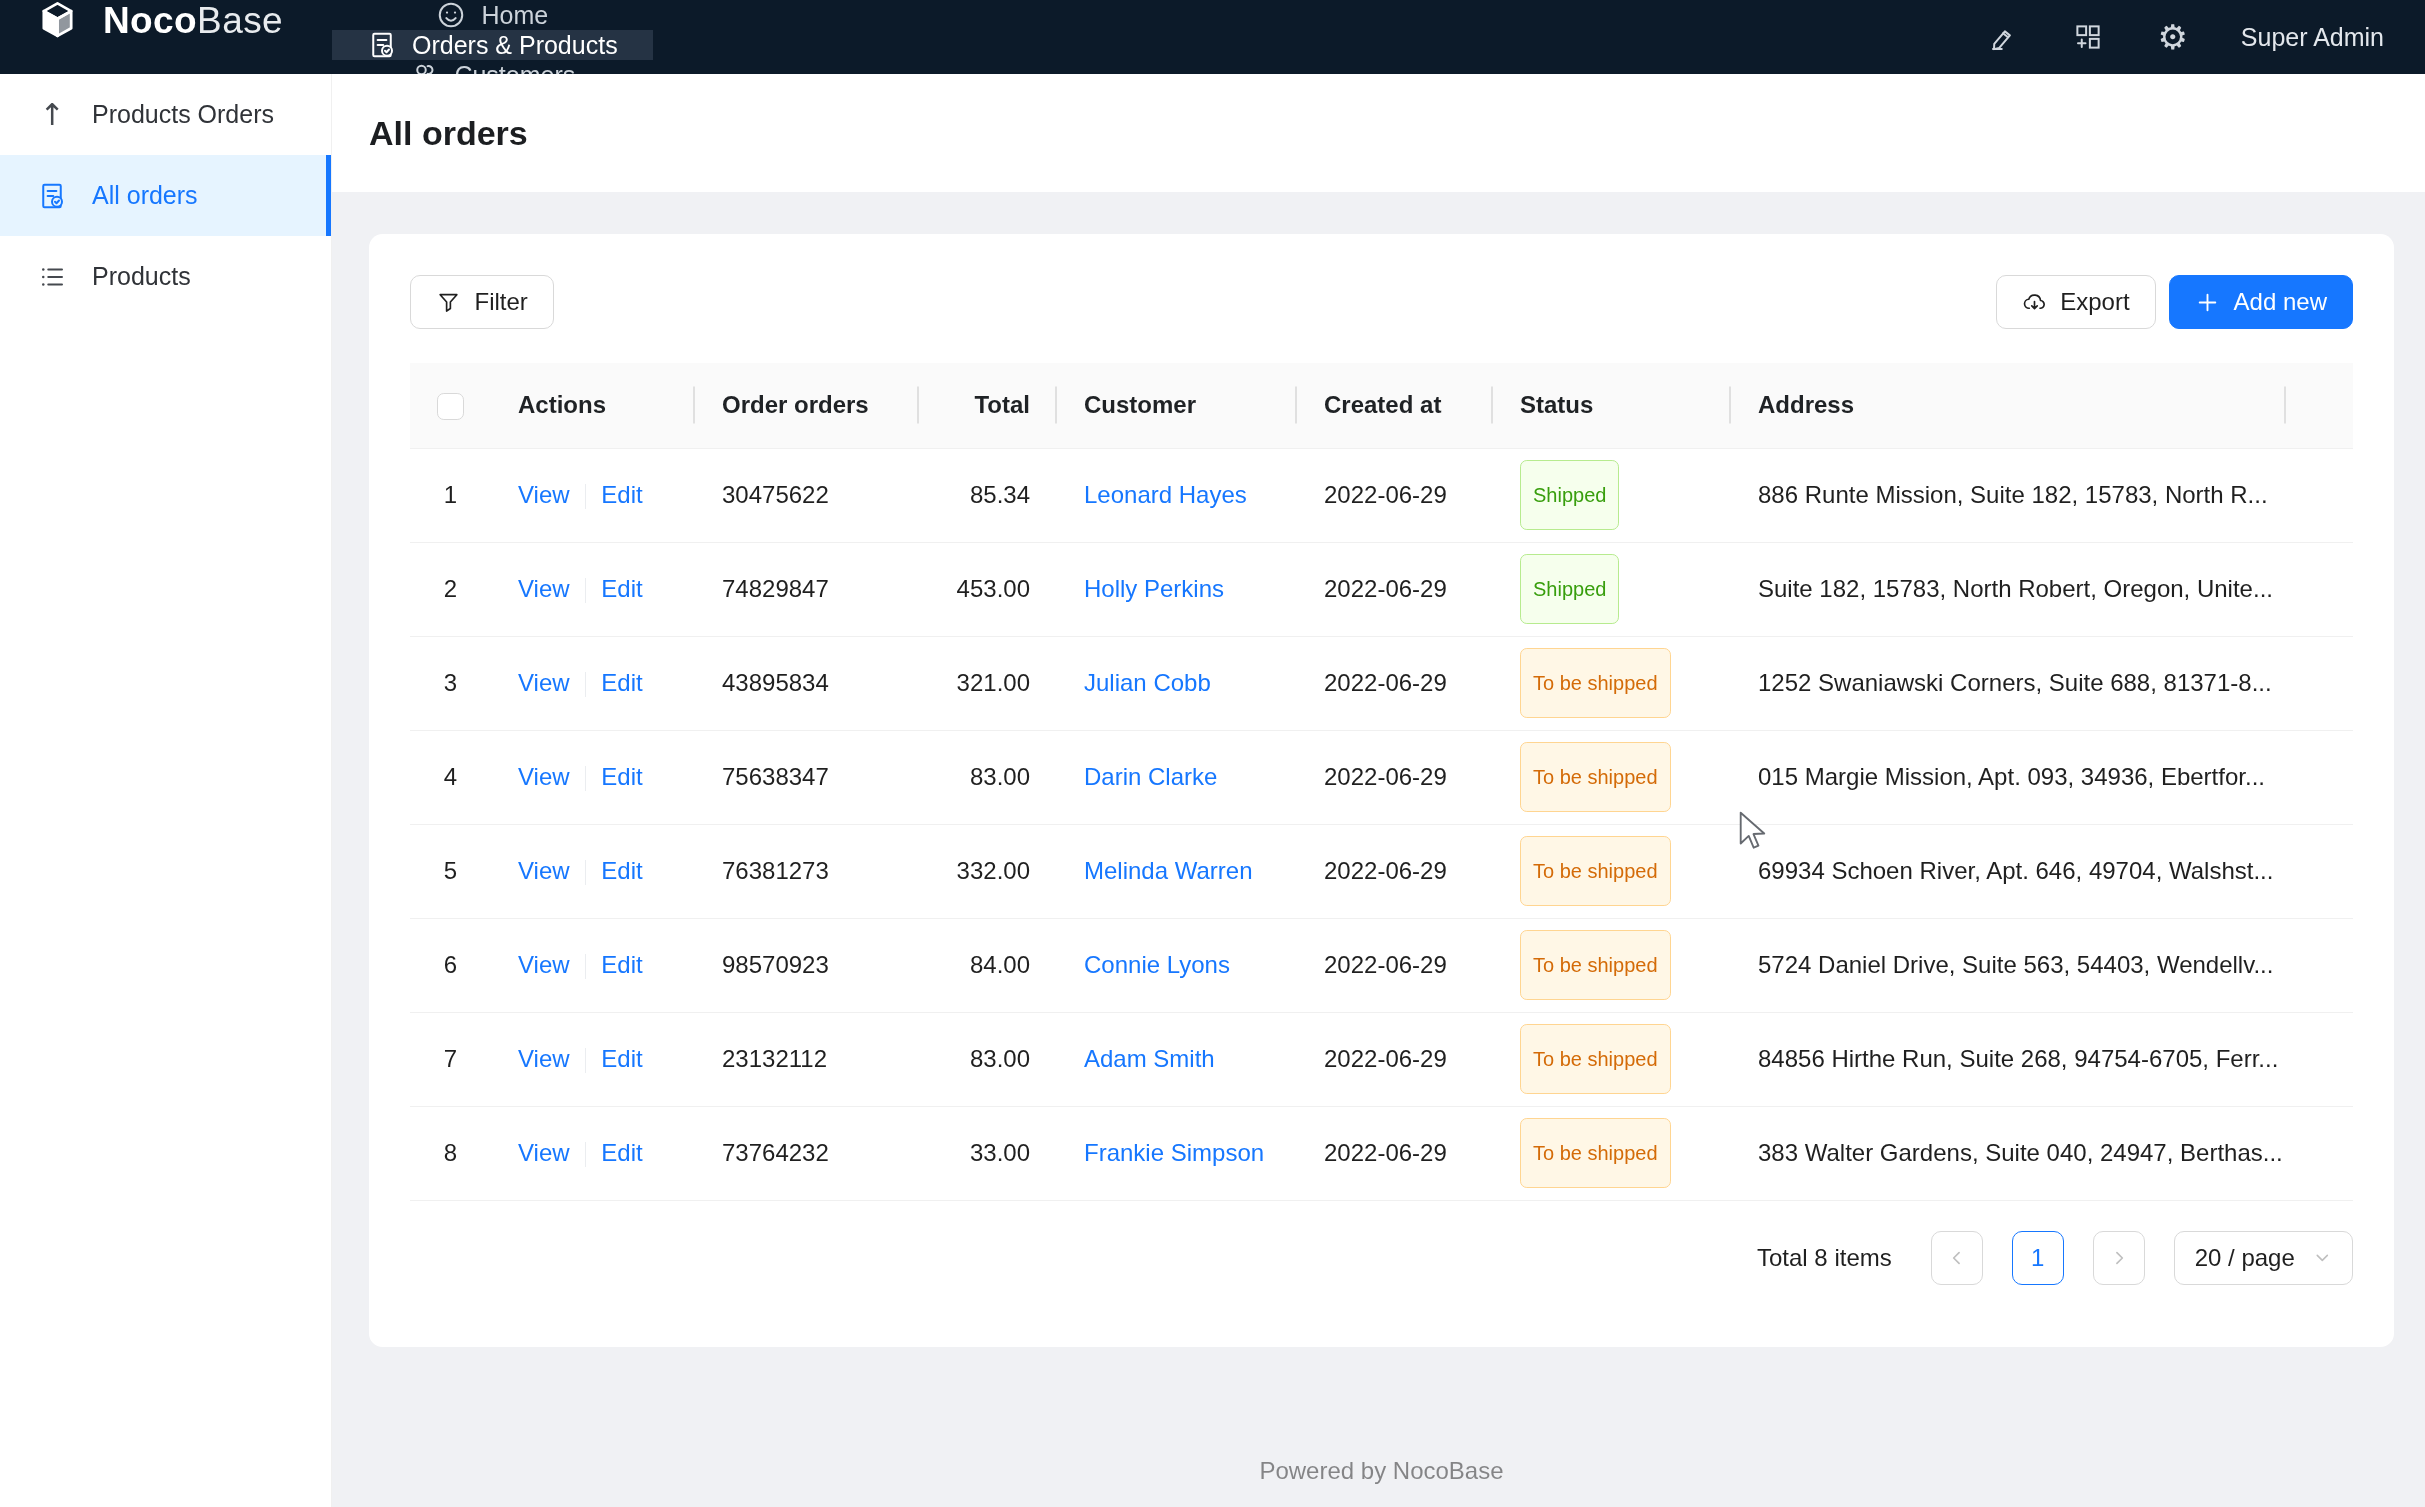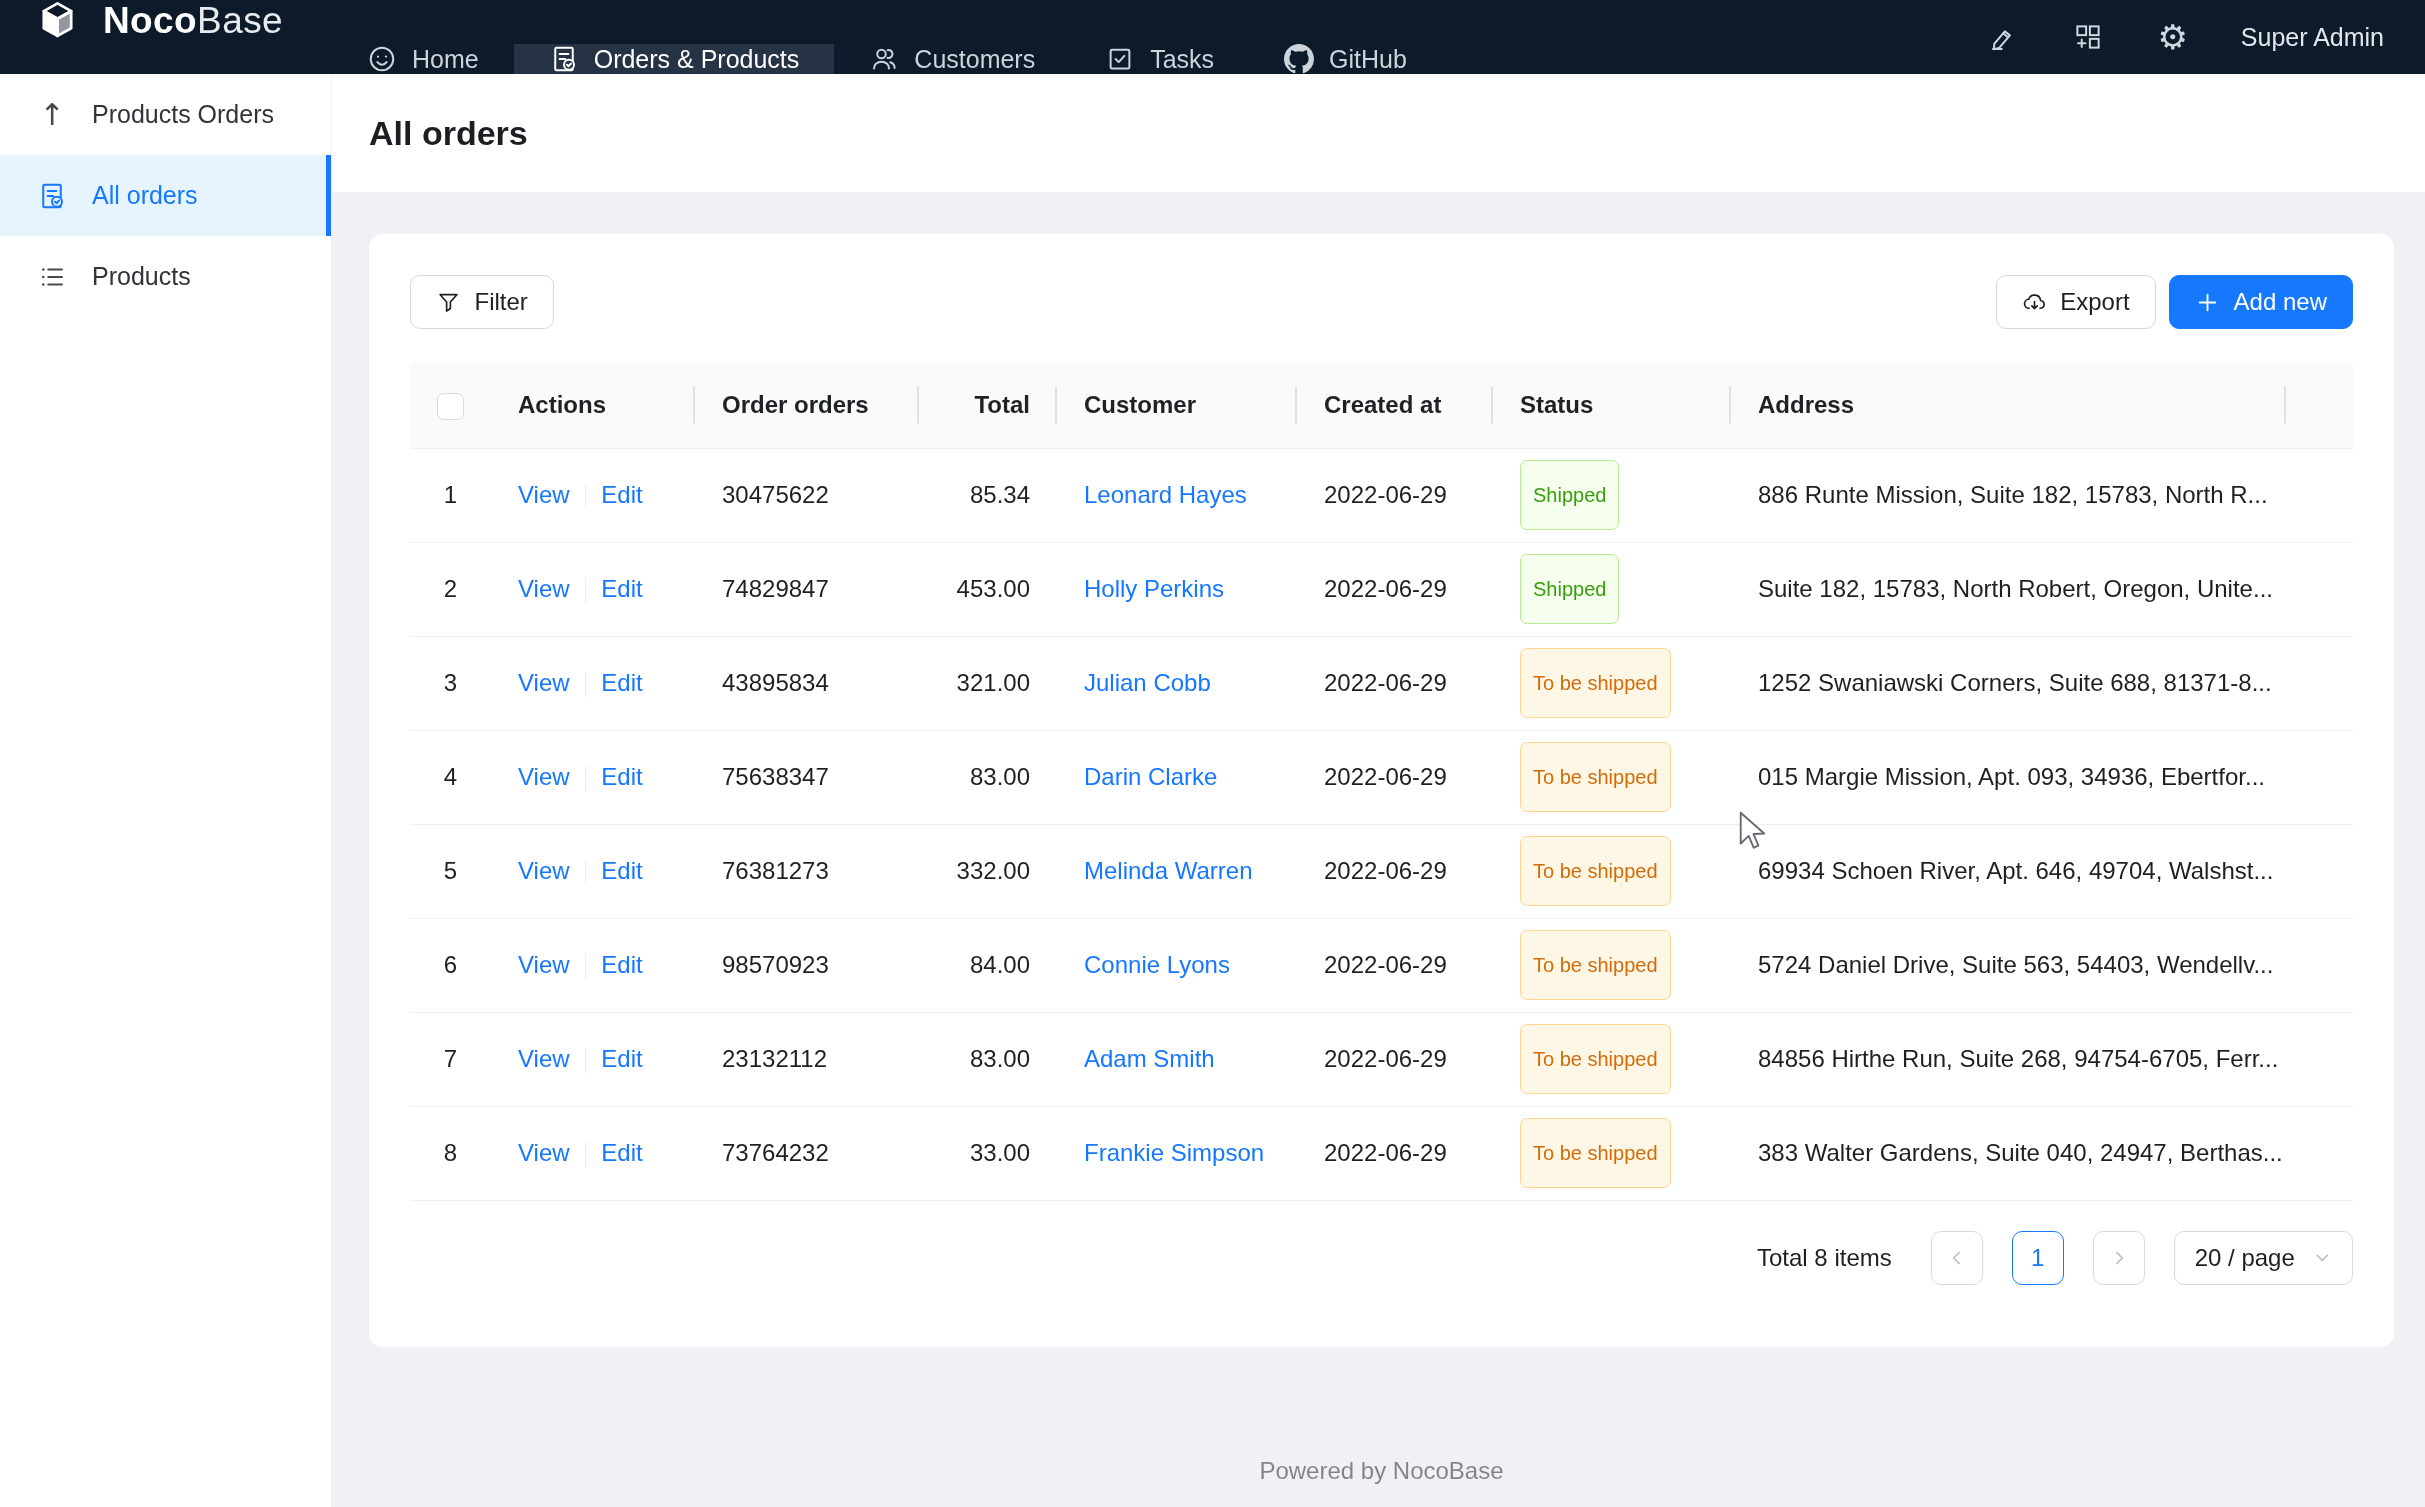--- a/index.html
+++ b/index.html
@@ -16,21 +16,21 @@
 
   
   .navbar {
     height: 74px; background: #0c1a29; display: flex; align-items: stretch; color: #fff;
   }
   .logo { width: 332px; display: flex; align-items: flex-start; gap: 25px; padding-left: 37px; flex: none; }
   .logo .cube { width: 41px; height: 41px; }
   .brand { font-size: 37px; letter-spacing: 0.4px; white-space: nowrap; }
   .brand .bold { font-weight: 700; color: #ffffff; }
   .brand .light { font-weight: 100; color: #e8ebee; }
-  .nav-tabs { display: flex; align-items: flex-end; }
+  .nav-tabs { display: flex; align-items: center; flex-direction: column; }
   .nav-tab {
     display: flex; align-items: center; gap: 15px; padding: 0 35px;
     font-size: 25px; color: #ccd3da; cursor: pointer; white-space: nowrap;
   }
   .nav-tab .ni { width: 30px; height: 30px; color: #ccd3da; }
   .nav-tab.active { background: #253344; color: #ffffff; }
   .nav-tab.active .ni { color: #ffffff; }
   .nav-right { margin-left: auto; display: flex; align-items: center; gap: 51px; padding-right: 42px; color: #d0d6dd; }
   .nav-icon-btn { width: 34px; height: 34px; display: flex; align-items: center; justify-content: center; cursor: pointer; }
   .nav-icon-btn svg { width: 30px; height: 30px; }

